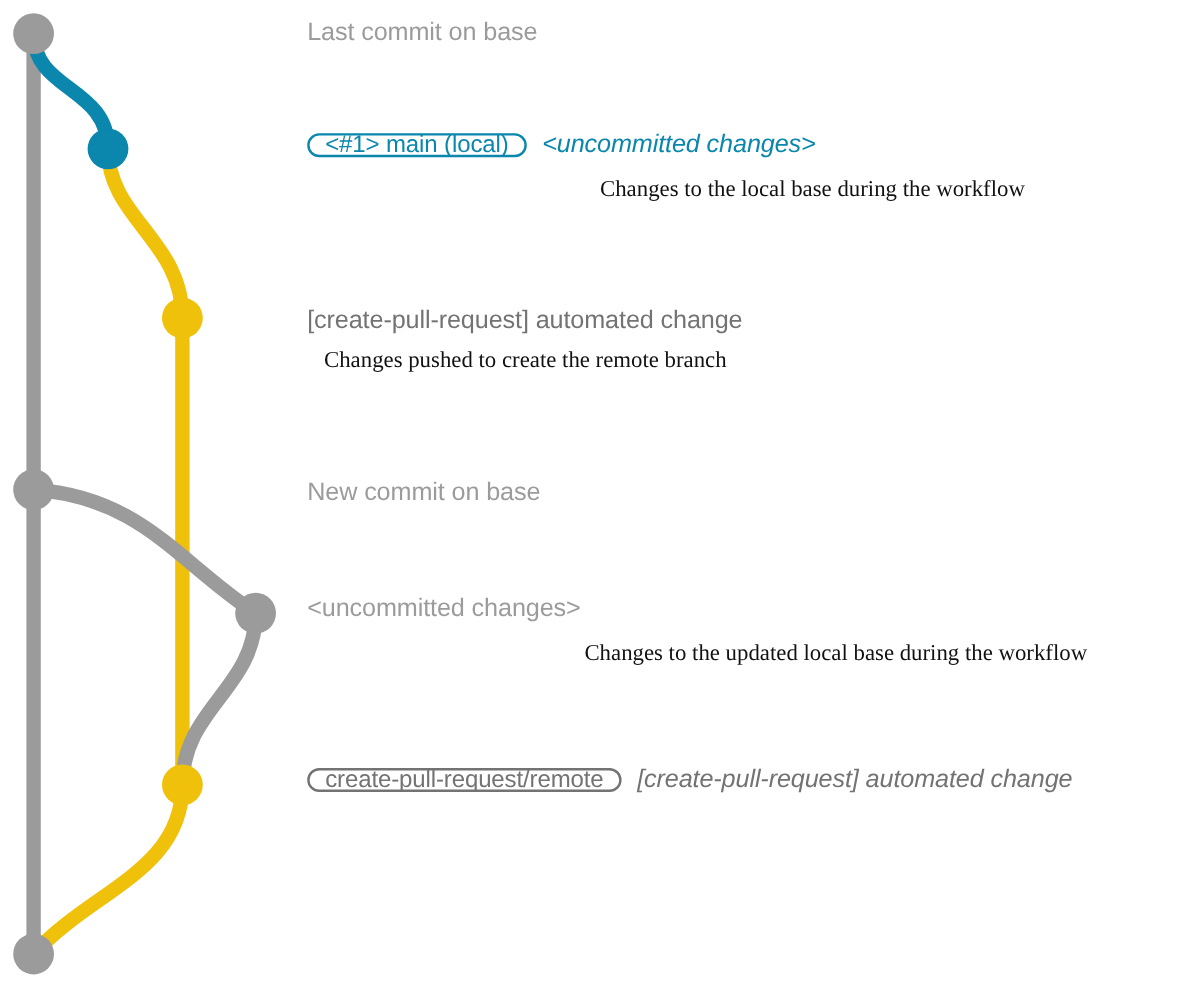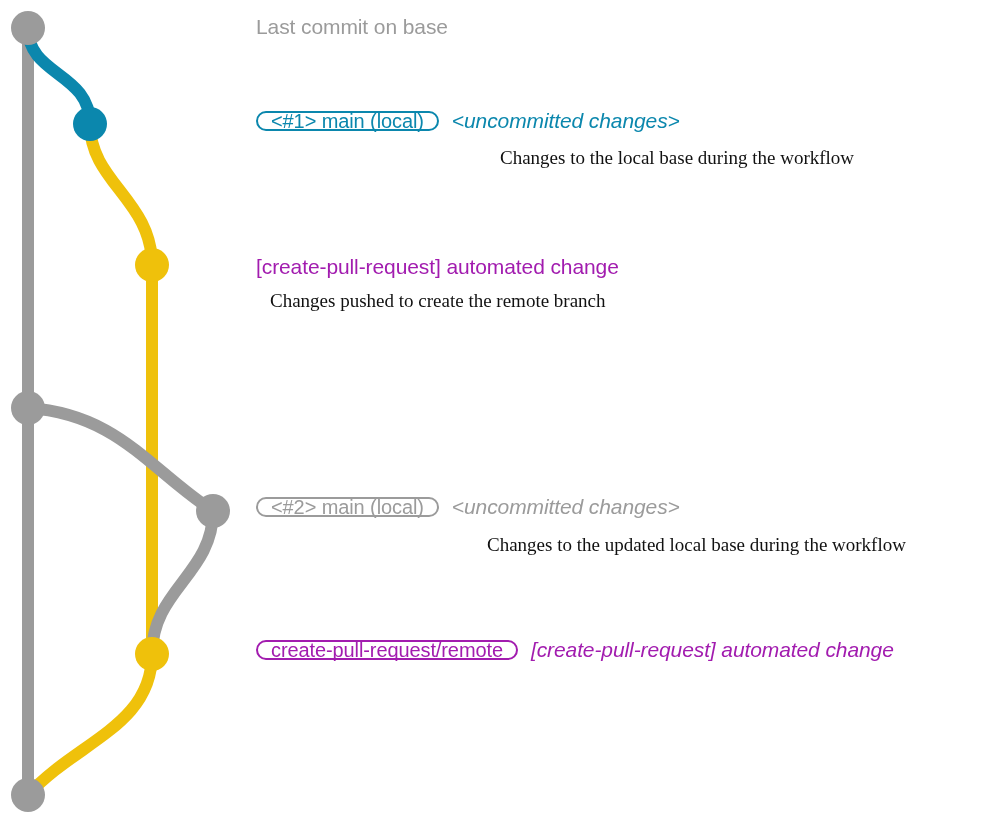--- a/index.html
+++ b/index.html
@@ -53,21 +53,21 @@
   .pill + .headline { margin-left: 13px; font-style: italic; }
   .subtext {
     position: absolute;
     font-family: "Liberation Serif", serif;
     font-size: 19px;
     color: #111111;
     line-height: 1;
     white-space: nowrap;
   }
   .c-teal   { color: #0b87ad; }
-  .c-yellow { color: #a21caf; }
+  .c-yellow { color: #737373; }
   .c-gray   { color: #9b9b9b; }
   .plain-label {
     position: absolute;
     font-size: 21px;
     line-height: 1;
     white-space: nowrap;
     letter-spacing: -0.1px;
   }
 </style>
 </head>
@@ -113,23 +113,23 @@
     <span class="pill c-teal">&lt;#1&gt; main (local)</span>
     <span class="headline c-teal">&lt;uncommitted changes&gt;</span>
   </div>
   <div class="subtext" style="left:487px; top:148px;margin-left:13px;">Changes to the local base during the workflow</div>
 
   <div class="row" style="left:256px; top:256px;">
     <span class="headline c-yellow">[create-pull-request] automated change</span>
   </div>
   <div class="subtext" style="left:270px; top:291px;">Changes pushed to create the remote branch</div>
 
+  <div class="plain-label c-gray" style="left:256px; top:400px;">New commit on base</div>
 
   <div class="row" style="left:256px; top:496px;">
-    <span class="pill c-gray">&lt;#2&gt; main (local)</span>
     <span class="headline c-gray">&lt;uncommitted changes&gt;</span>
   </div>
   <div class="subtext" style="left:487px; top:535px;">Changes to the updated local base during the workflow</div>
 
   <div class="row" style="left:256px; top:639px;">
     <span class="pill c-yellow">create-pull-request/remote</span>
     <span class="headline c-yellow">[create-pull-request] automated change</span>
   </div>
 
 

